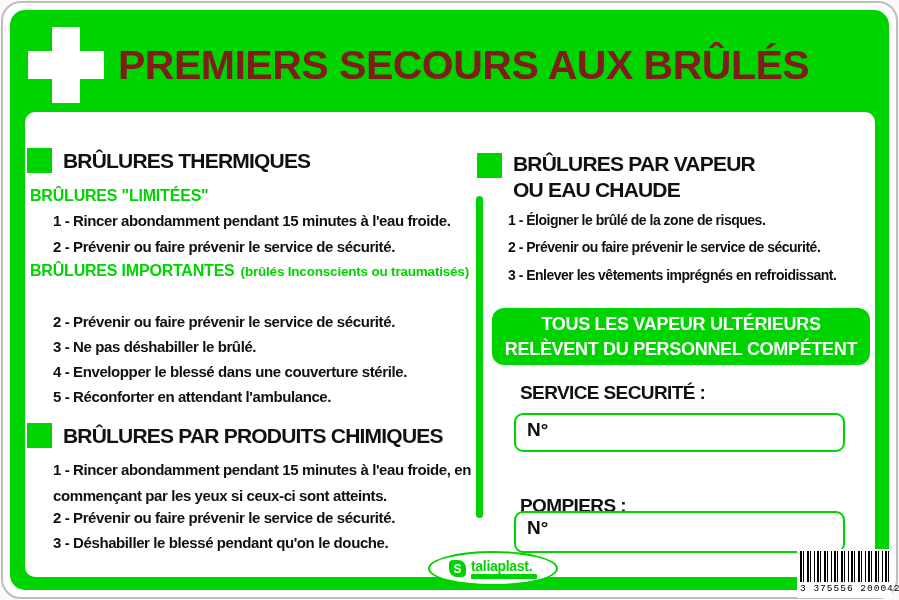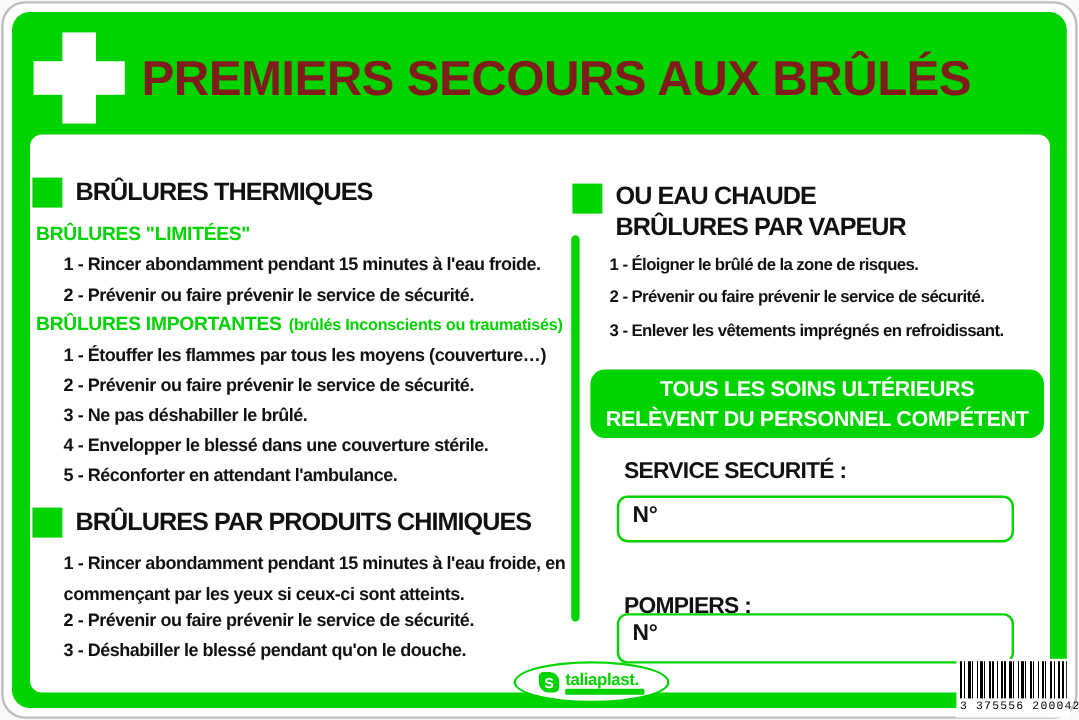--- a/index.html
+++ b/index.html
@@ -122,49 +122,48 @@
       <span>BRÛLURES THERMIQUES</span>
     </div>
 
     <div class="subhead" style="left:5px;top:75px">BRÛLURES "LIMITÉES"</div>
     <div class="item" style="left:28px;top:100px">1 - Rincer abondamment pendant 15 minutes à l'eau froide.</div>
     <div class="item" style="left:28px;top:126px">2 - Prévenir ou faire prévenir le service de sécurité.</div>
 
     <div class="subhead" style="left:5px;top:150px">
       <span>BRÛLURES IMPORTANTES</span><span class="note">(brûlés Inconscients ou traumatisés)</span>
     </div>
-    <div class="item" style="left:28px;top:176px">1 - Étouffer les flammes par tous les moyens (couverture…)</div>
     <div class="item" style="left:28px;top:201px">2 - Prévenir ou faire prévenir le service de sécurité.</div>
     <div class="item" style="left:28px;top:226px">3 - Ne pas déshabiller le brûlé.</div>
     <div class="item" style="left:28px;top:251px">4 - Envelopper le blessé dans une couverture stérile.</div>
     <div class="item" style="left:28px;top:276px">5 - Réconforter en attendant l'ambulance.</div>
 
     <div class="sec-head" style="left:2px;top:311px">
       <span class="bullet"></span>
       <span>BRÛLURES PAR PRODUITS CHIMIQUES</span>
     </div>
     <div class="item wrap" style="left:28px;top:345px">1 - Rincer abondamment pendant 15 minutes à l'eau froide, en commençant par les yeux si ceux-ci sont atteints.</div>
     <div class="item" style="left:28px;top:397px">2 - Prévenir ou faire prévenir le service de sécurité.</div>
     <div class="item" style="left:28px;top:422px">3 - Déshabiller le blessé pendant qu'on le douche.</div>
 
     <div class="divider"></div>
 
     <div class="sec-head two" style="left:452px;top:39px">
       <span class="bullet"></span>
       <div class="hlines">
+        <div>BRÛLURES PAR VAPEUR</div>
         <div>OU EAU CHAUDE</div>
-        <div>BRÛLURES PAR VAPEUR</div>
       </div>
     </div>
     <div class="item r" style="left:483px;top:100px">1 - Éloigner le brûlé de la zone de risques.</div>
     <div class="item r" style="left:483px;top:127px">2 - Prévenir ou faire prévenir le service de sécurité.</div>
     <div class="item r" style="left:483px;top:155px">3 - Enlever les vêtements imprégnés en refroidissant.</div>
 
     <div class="banner">
-      <div>TOUS LES SOINS ULTÉRIEURS</div>
+      <div>TOUS LES VAPEUR ULTÉRIEURS</div>
       <div>RELÈVENT DU PERSONNEL COMPÉTENT</div>
     </div>
 
     <div class="contact-label" style="left:495px;top:270px">SERVICE SECURITÉ :</div>
     <div class="num-field" style="left:489px;top:301px;height:39px">N°</div>
 
     <div class="contact-label" style="left:495px;top:383px">POMPIERS :</div>
     <div class="num-field" style="left:489px;top:399px;height:42px">N°</div>
 
   </div>

